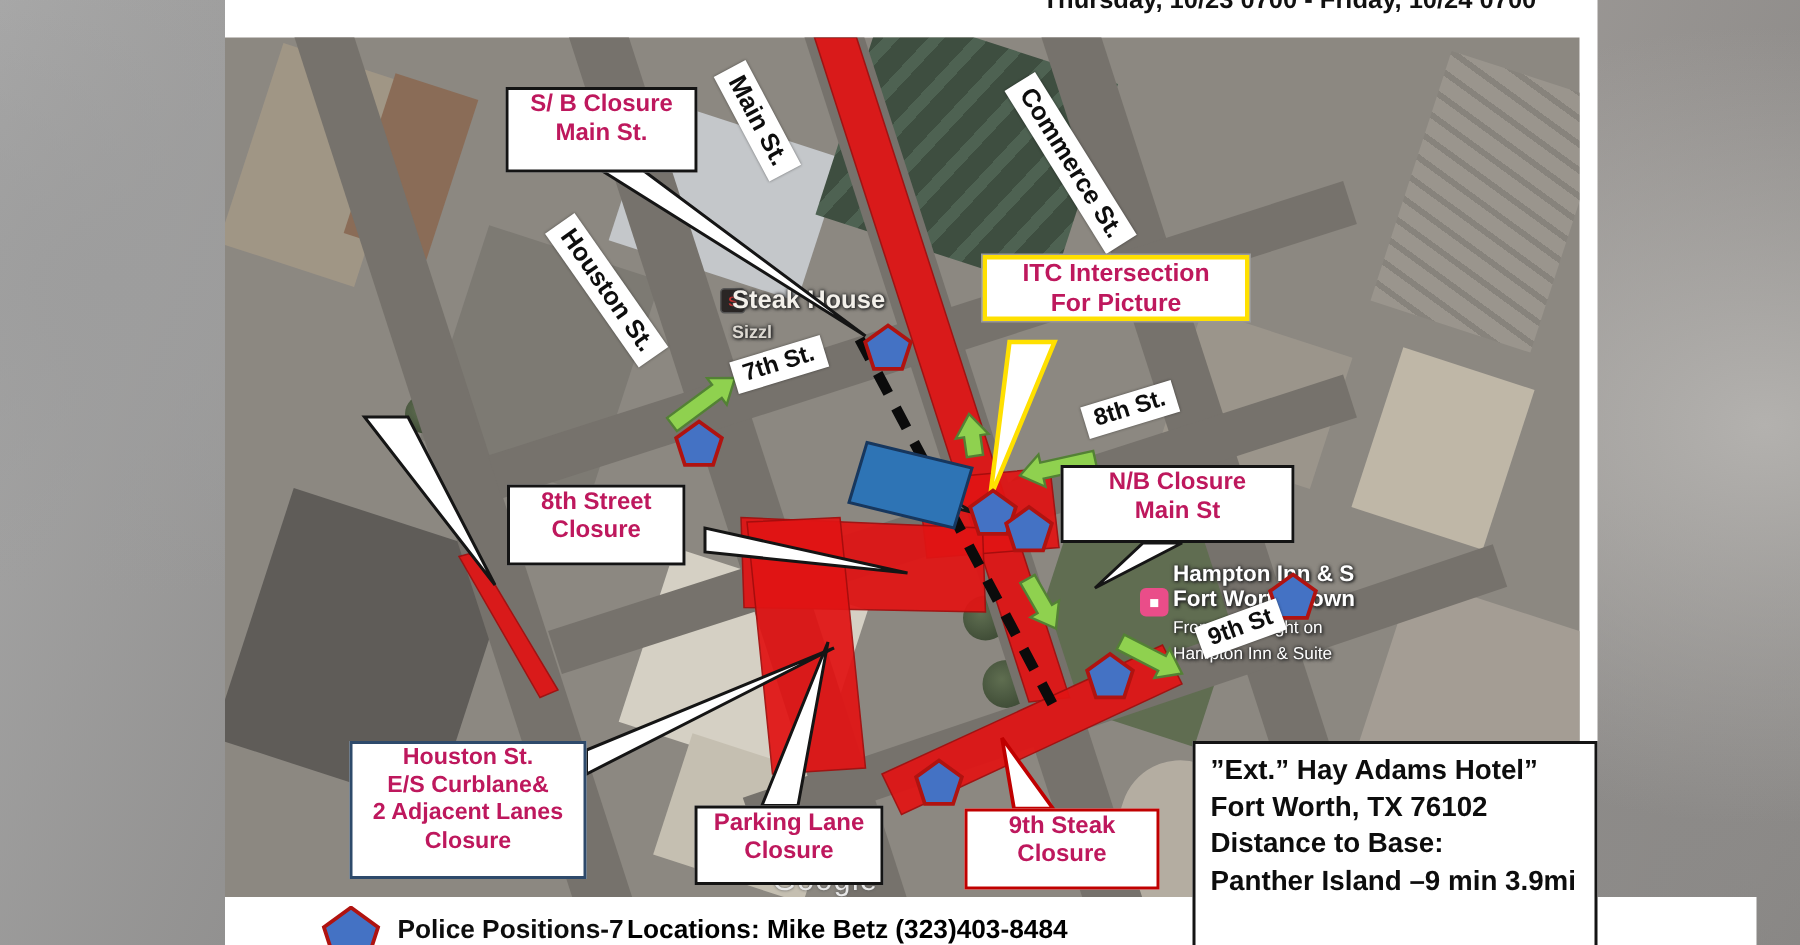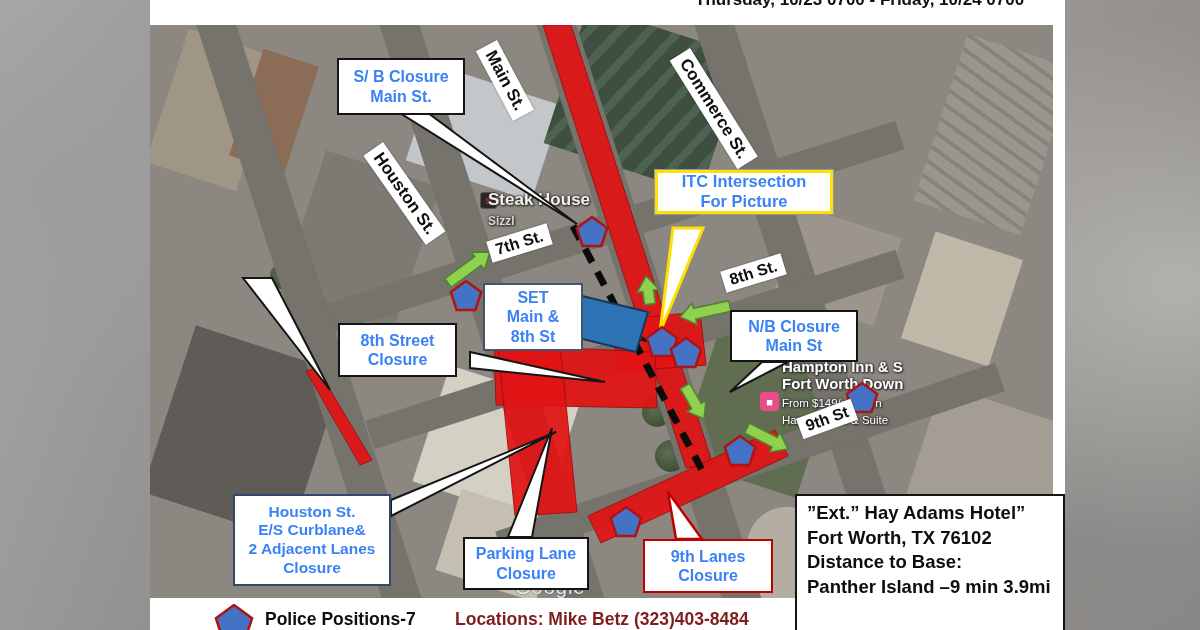--- a/index.html
+++ b/index.html
@@ -35,58 +35,58 @@
   .red-band{fill:var(--closure-red);stroke:var(--closure-red-edge);stroke-width:1;opacity:.93}
   .dash-line{stroke:#0b0b0b;stroke-width:7;stroke-dasharray:15 11;fill:none}
   .tail{fill:#ffffff;stroke:#151515;stroke-width:2}
   .tail-yellow{fill:#ffffff;stroke:var(--itc-yellow);stroke-width:3}
   .tail-red{fill:#ffffff;stroke:#c00000;stroke-width:2.5}
   .pent{fill:var(--police-blue);stroke:var(--police-border);stroke-width:2.5}
   .garrow{fill:var(--arrow-green);stroke:var(--arrow-border);stroke-width:1.6}
   .set-marker{fill:#2e74b5;stroke:#17375e;stroke-width:2}
   
   .callout{position:absolute;background:#fff;border:2px solid #141414;z-index:6;
-    display:flex;flex-direction:column;justify-content:center;align-items:center;
-    font-weight:700;color:#3b82f6;text-align:center;line-height:1.2;}
+    display:flex;flex-direction:column;align-items:center;
+    font-weight:700;color:#be185d;text-align:center;line-height:1.2;}
   .callout span{display:block}
   
   .stlabel{position:absolute;background:#fff;color:#0d0d0d;font-weight:700;z-index:5;
     padding:2px 7px;white-space:nowrap;box-shadow:0 0 2px rgba(0,0,0,.45);}
   
   .placelabel{position:absolute;z-index:3;color:#fff;font-weight:700;white-space:nowrap;
     text-shadow:0 0 3px #333,0 0 2px #333,1px 1px 2px #222;}
   #steak-label{left:488px;top:190px;font-size:17px;color:#f3f0ea}
   #steak-label .sub{font-size:12px;font-weight:700;color:#ddd9d2}
   #steak-icon{position:absolute;left:480px;top:192px;width:17px;height:17px;background:#2a2625;
     border:1px solid #555;border-radius:3px;z-index:3;display:flex;align-items:center;justify-content:center;
     color:#c33;font-size:9px;font-weight:700;}
-  #hampton{left:782px;top:358px;font-size:15px;line-height:1.15}
+  #hampton{left:782px;top:374px;font-size:15px;line-height:1.15}
   #hampton .small{font-size:11.5px;font-weight:400}
   #hampton-icon{position:absolute;left:760px;top:392px;width:19px;height:19px;border-radius:4px;
     background:#ea4d89;z-index:3;color:#fff;font-size:11px;display:flex;align-items:center;justify-content:center;}
   #google-mark{left:365px;top:550px;font-size:20px;letter-spacing:1px;color:#e8e8e8;font-weight:400;
     text-shadow:0 0 2px #555;}
   
   #logo{position:absolute;left:757px;top:25px;width:306px;height:132px;background:#fff;z-index:7;
     display:flex;align-items:center;justify-content:center;gap:4px;}
   .logo-word{font-size:58px;font-weight:700;letter-spacing:5px;color:#3d3d3d;
     text-shadow:1px 1px 0 #6a6a6a;}
   #logo-target{position:relative;width:72px;height:72px;flex:0 0 auto;}
   #logo-target .num{position:absolute;left:0;top:0;width:72px;height:72px;display:flex;
     align-items:center;justify-content:center;font-size:36px;font-weight:700;color:var(--lioness-red);}
   
   #ext-box{position:absolute;left:795px;top:494px;width:270px;height:160px;background:#fff;
     border:2px solid #141414;z-index:8;padding:5px 10px;color:#0d0d0d;}
   #ext-box div{font-size:18.5px;font-weight:700;line-height:24.5px;white-space:nowrap;}
   #ext-box .title{}
   
-  #legend{position:absolute;left:150px;top:598px;width:915px;height:32px;background:#fff;z-index:6;}
+  #legend{position:absolute;left:150px;top:598px;width:1021px;height:32px;background:#fff;z-index:6;}
   #legend-pent-svg{position:absolute;left:60px;top:6px;}
   #legend-police{position:absolute;left:115px;top:11px;font-size:17.5px;font-weight:700;color:#0d0d0d;}
-  #legend-locations{position:absolute;left:268px;top:11px;font-size:17.5px;font-weight:700;color:#7f1d1d;margin-left:37px;}
+  #legend-locations{position:absolute;left:268px;top:11px;font-size:17.5px;font-weight:700;color:#000000;}
 </style>
 </head>
 <body>
 
 <div id="stage">
 
   <div id="doc"></div>
 
   <div id="header-text">Thursday, 10/23 0700 - Friday, 10/24 0700</div>
 
@@ -195,45 +195,40 @@
   <div class="stlabel" style="left:798px;top:408px;font-size:16px;transform:rotate(-20deg)">9th St</div>
 
   <div class="callout" style="left:337px;top:58px;width:128px;height:57px;font-size:16px">
     <span>S/ B Closure</span>
     <span>Main St.</span>
   </div>
   <div class="callout" style="left:655px;top:170px;width:178px;height:44px;font-size:16.5px;border:3px solid var(--itc-yellow);outline:1px solid #999">
     <span>ITC Intersection</span>
     <span>For Picture</span>
   </div>
-  <div class="callout" style="left:483px;top:283px;width:100px;height:68px;font-size:16px;border-color:#44546a">
-    <span>SET</span>
-    <span>Main &amp;</span>
-    <span>8th St</span>
-  </div>
   <div class="callout" style="left:338px;top:323px;width:119px;height:54px;font-size:16px">
     <span>8th Street</span>
     <span>Closure</span>
   </div>
-  <div class="callout" style="left:730px;top:310px;width:128px;height:52px;font-size:16px">
+  <div class="callout" style="left:707px;top:310px;width:156px;height:52px;font-size:16px">
     <span>N/B Closure</span>
     <span>Main St</span>
   </div>
   <div class="callout" style="left:233px;top:494px;width:158px;height:92px;font-size:15.5px;border:2.5px solid #2e4a6b">
     <span>Houston St.</span>
     <span>E/S Curblane&amp;</span>
     <span>2 Adjacent Lanes</span>
     <span>Closure</span>
   </div>
   <div class="callout" style="left:463px;top:537px;width:126px;height:53px;font-size:16px">
     <span>Parking Lane</span>
     <span>Closure</span>
   </div>
   <div class="callout" style="left:643px;top:539px;width:130px;height:54px;font-size:16px;border:2.5px solid #c00000">
-    <span>9th Lanes</span>
+    <span>9th Steak</span>
     <span>Closure</span>
   </div>
 
 
   <div id="ext-box">
     <div class="title">”Ext.” Hay Adams Hotel”</div>
     <div>Fort Worth, TX 76102</div>
     <div>Distance to Base:</div>
     <div>Panther Island –9 min 3.9mi</div>
   </div>

